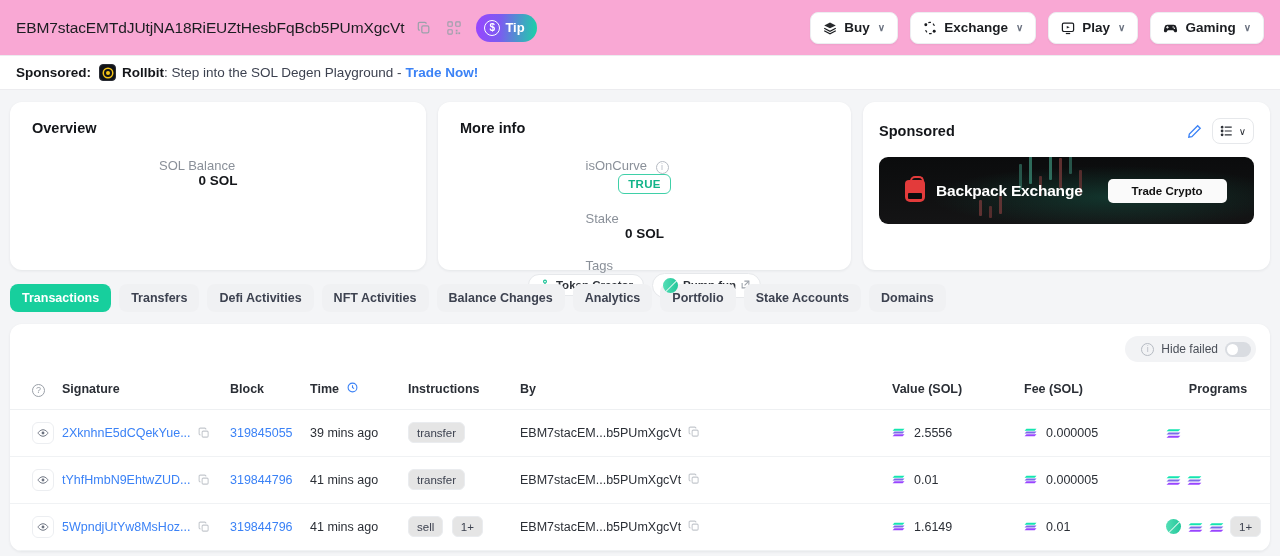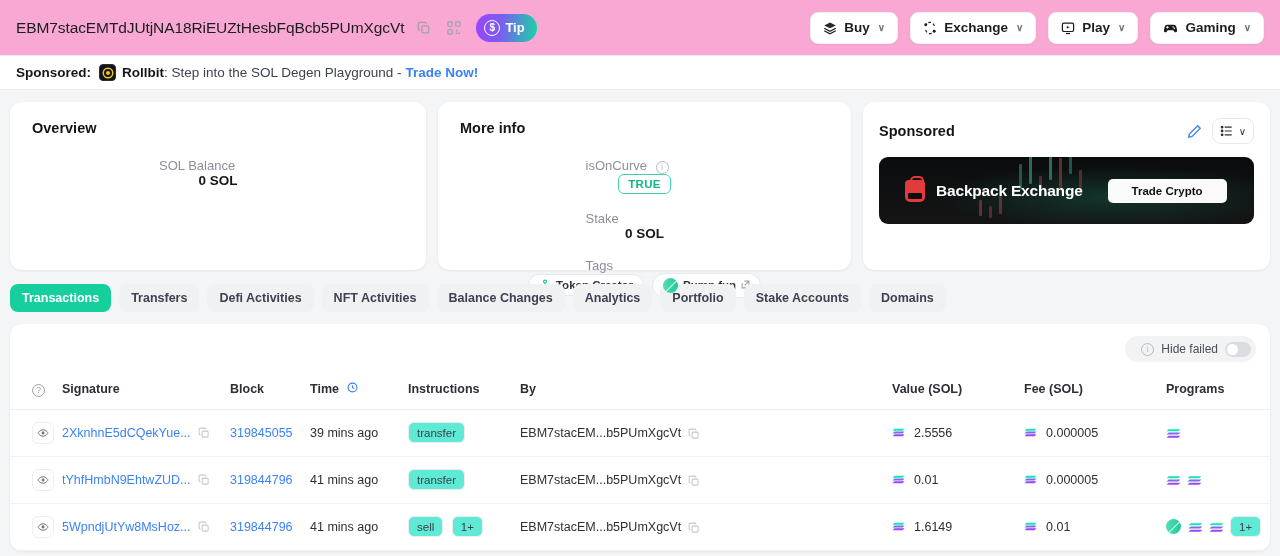--- a/index.html
+++ b/index.html
@@ -185,45 +185,45 @@
     white-space: nowrap;
   }
   .c-eye   { width: 52px; padding-left: 22px !important; }
   .c-sig   { width: 168px; }
   .c-block { width: 80px; }
   .c-time  { width: 98px; }
   .c-ins   { width: 112px; }
   .c-by    { width: 372px; }
   .c-val   { width: 132px; }
   .c-fee   { width: 142px; }
-  .c-prog  { width: auto; }
+  .c-prog  { width: auto; text-align: center; }
   .hdr-ico {
     display: inline-flex; align-items: center; justify-content: center;
     width: 13px; height: 13px; border-radius: 50%;
     border: 1.2px solid #9aa0a8; color: #9aa0a8;
     font-size: 9px; font-weight: 400; font-style: normal;
   }
   .hdr-clock { color: #3b82f6; margin-left: 5px; font-size: 11px; }
   .eye-btn {
     width: 22px; height: 22px; border-radius: 6px;
     border: 1px solid #eceef1; background: #fff;
     display: flex; align-items: center; justify-content: center;
     color: #6b7280; cursor: pointer;
   }
   .link { color: #3b82f6; cursor: pointer; }
   .sig-cell { display: flex; align-items: center; gap: 7px; }
   .copy { color: #c3c7cd; cursor: pointer; display: inline-flex; }
   .chip {
     display: inline-flex; align-items: center; height: 21px;
-    padding: 0 8px; border-radius: 6px; background: #5eead4;
+    padding: 0 8px; border-radius: 6px; background: #e5e5e5;
     border: 1px solid #eaecef;
     font-size: 11.5px; color: #3d4250; cursor: pointer;
   }
   .chip + .chip { margin-left: 5px; }
-  .by-cell { display: flex; align-items: flex-end; gap: 7px; }
+  .by-cell { display: flex; align-items: flex-start; gap: 7px; }
   .val-cell { display: flex; align-items: center; gap: 8px; }
   .prog-cell { display: flex; align-items: center; gap: 7px; }
   .sol-mark { display: inline-block; width: 14px; height: 11px; flex: none; }
   .pump-mark {
     width: 15px; height: 15px; border-radius: 50%;
     background: linear-gradient(135deg, #5fe3bb 0%, #18c295 100%);
     display: inline-block; flex: none;
     transform: rotate(-45deg);
     border-radius: 8px 8px 8px 8px;
     position: relative;

